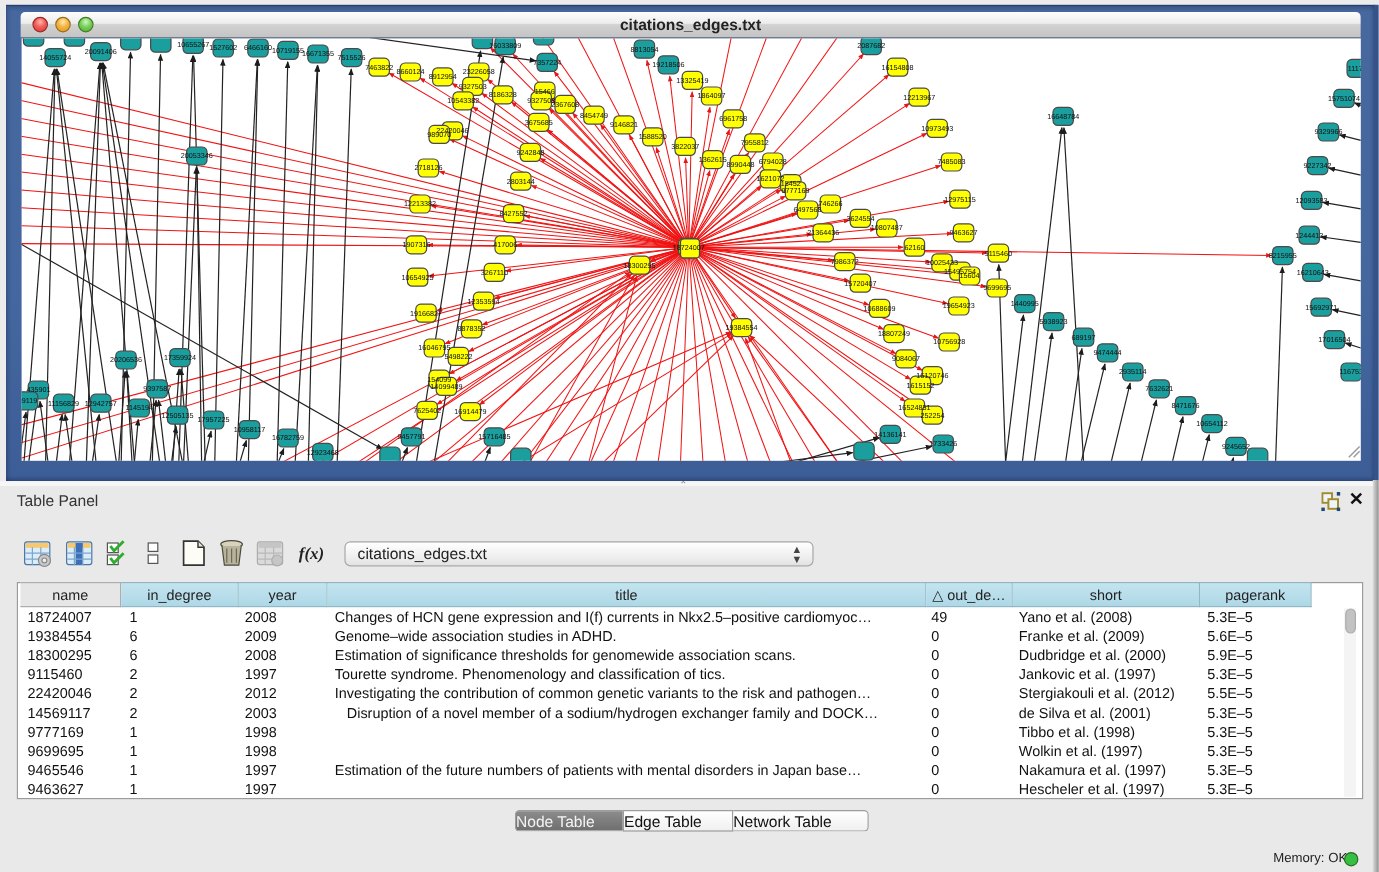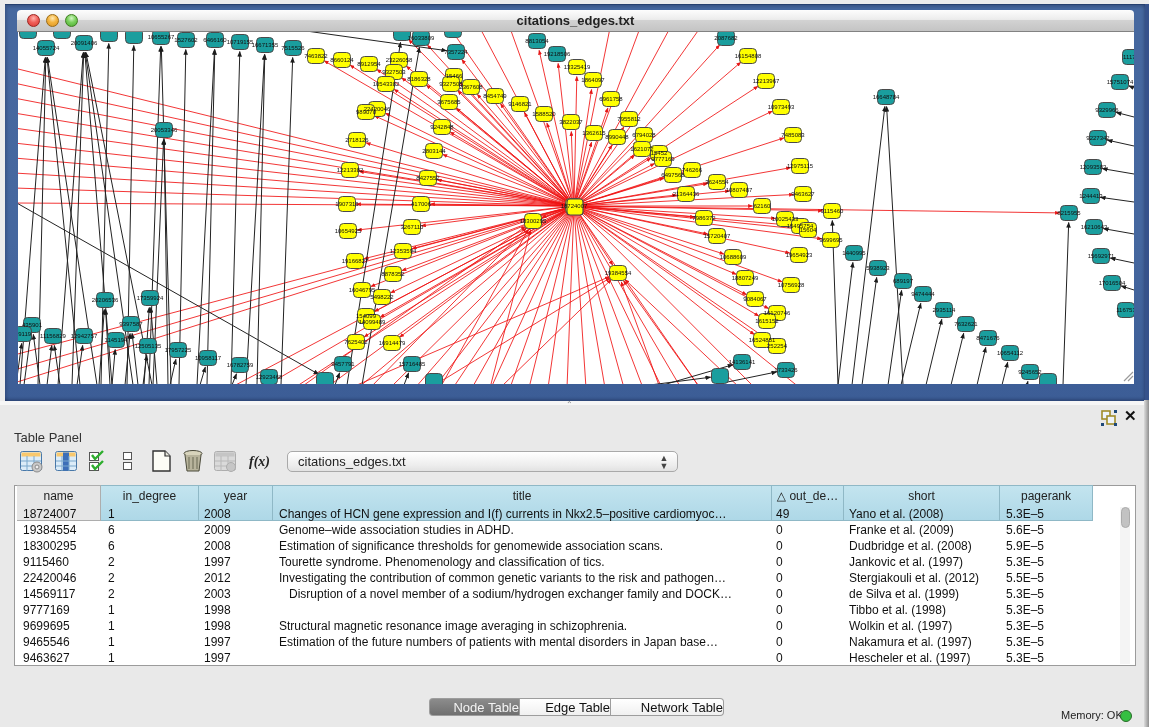--- a/index.html
+++ b/index.html
@@ -10,34 +10,34 @@
 #titlebar{left:17px;top:10px;width:1117px;height:22px;border-radius:4px 4px 0 0;background:linear-gradient(180deg,#fdfdfd 0%,#ececec 45%,#d2d2d2 50%,#c4c4c4 100%);border-bottom:1px solid #828282}
 #title{left:17px;top:13px;width:1117px;text-align:center;font-size:13px;font-weight:bold;color:#222}
 .tl{top:14px;width:13px;height:13px;border-radius:50%}
 #tl1{left:27px;background:radial-gradient(circle at 50% 30%,#ffb3ad 0%,#f0605a 45%,#d93831 100%);border:1px solid #9c2420}
 #tl2{left:46px;background:radial-gradient(circle at 50% 30%,#ffe9b3 0%,#f3b43f 45%,#dd9522 100%);border:1px solid #9a6a14}
 #tl3{left:65px;background:radial-gradient(circle at 50% 30%,#d2f5c4 0%,#79d05c 45%,#4cab31 100%);border:1px solid #3f7d20}
 
 #redge{left:1145px;top:4px;width:4px;height:396px;background:#36528b}
 
 #panel{left:0;top:401px;width:1149px;height:326px;background:#e9e9e9;border-top:4px solid #f6f6f6}
-#ptitle{left:14px;top:430px;font-size:13px;color:#333}
+#ptitle{left:14px;top:410px;font-size:13px;color:#333}
 #pfloat{left:1101px;top:410px;width:16px;height:16px}
 #px{left:1124px;top:407px;font-size:15px;font-weight:bold;color:#111}
 #combo{left:287px;top:451px;width:391px;height:21px;border:1px solid #a9a9a9;border-radius:5px;background:linear-gradient(180deg,#ffffff,#ededed 70%,#e2e2e2);font-size:13px;color:#222;line-height:19px;padding-left:10px}
 #steppers{left:655px;top:451px;width:18px;height:21px;font-size:9px;color:#444;text-align:center;line-height:8px;padding-top:3px}
 
 #tbl{left:14px;top:485px;width:1122px;height:181px;background:#fff;border:1px solid #9b9b9b}
-.th{position:absolute;top:485px;height:36px;background:linear-gradient(180deg,#c3e4ef,#aed8e7);border:1px solid #8fb8c6;border-left:none;font-size:12px;color:#222;text-align:center;line-height:20px}
+.th{position:absolute;top:485px;height:21px;background:linear-gradient(180deg,#c3e4ef,#aed8e7);border:1px solid #8fb8c6;border-left:none;font-size:12px;color:#222;text-align:center;line-height:20px}
 .tr{position:absolute;left:0px;width:1100px;height:16px;font-size:12px;color:#111}
 .tr span{position:absolute;top:1px;white-space:nowrap}
 #sbar{left:1120px;top:507px;width:10px;height:157px;background:#f4f4f4}
 #sthumb{left:1121px;top:507px;width:9px;height:21px;border-radius:5px;background:#c2c2c2;border:1px solid #ababab}
 
-.seg{position:absolute;top:698px;height:18px;font-size:13px;text-align:right;line-height:17px;border:1px solid #9d9d9d}
+.seg{position:absolute;top:675px;height:18px;font-size:13px;text-align:left;line-height:17px;border:1px solid #9d9d9d}
 #seg1{left:429px;width:90px;border-radius:4px 0 0 4px;background:linear-gradient(180deg,#8c8c8c,#6f6f6f);color:#f4f4f4;border-right:none}
 #seg2{left:519px;width:92px;background:linear-gradient(180deg,#ffffff,#f0f0f0);color:#111}
 #seg3{left:611px;width:113px;border-radius:0 4px 4px 0;background:linear-gradient(180deg,#ffffff,#f0f0f0);color:#111;border-left:none}
 #mem{left:1061px;top:709px;font-size:11px;color:#222}
 #dot{left:1120px;top:710px;width:12px;height:12px;border-radius:50%;background:#35c042;border:1px solid #2a6b2a}
 #rgrey{left:1144px;top:400px;width:5px;height:327px;background:linear-gradient(90deg,#dcdcdc,#8f8f8f)}
 #chev{left:566px;top:400px;font-size:8px;color:#888}
 </style></head>
 <body>
 <div class="abs" id="frame"></div>
@@ -610,21 +610,21 @@
     <span style="left:776px">0</span>
     <span style="left:849px">Franke et al. (2009)</span>
     <span style="left:1006px">5.6E–5</span>
   </div>
 <div class="tr" style="top:538px">
     <span style="left:23px">18300295</span>
     <span style="left:108px">6</span>
     <span style="left:204px">2008</span>
     <span style="left:279px">Estimation of significance thresholds for genomewide association scans.</span>
     <span style="left:776px">0</span>
-    <span style="left:849px">Dudbridge et al. (2008)</span>
+    <span style="left:849px">Dudbridge et al. (2000)</span>
     <span style="left:1006px">5.9E–5</span>
   </div>
 <div class="tr" style="top:554px">
     <span style="left:23px">9115460</span>
     <span style="left:108px">2</span>
     <span style="left:204px">1997</span>
     <span style="left:279px">Tourette syndrome. Phenomenology and classification of tics.</span>
     <span style="left:776px">0</span>
     <span style="left:849px">Jankovic et al. (1997)</span>
     <span style="left:1006px">5.3E–5</span>
@@ -637,36 +637,35 @@
     <span style="left:776px">0</span>
     <span style="left:849px">Stergiakouli et al. (2012)</span>
     <span style="left:1006px">5.5E–5</span>
   </div>
 <div class="tr" style="top:586px">
     <span style="left:23px">14569117</span>
     <span style="left:108px">2</span>
     <span style="left:204px">2003</span>
     <span style="left:289px">Disruption of a novel member of a sodium/hydrogen exchanger family and DOCK…</span>
     <span style="left:776px">0</span>
-    <span style="left:849px">de Silva et al. (1999)</span>
+    <span style="left:849px">de Silva et al. (2001)</span>
     <span style="left:1006px">5.3E–5</span>
   </div>
 <div class="tr" style="top:602px">
     <span style="left:23px">9777169</span>
     <span style="left:108px">1</span>
     <span style="left:204px">1998</span>
     <span style="left:776px">0</span>
     <span style="left:849px">Tibbo et al. (1998)</span>
     <span style="left:1006px">5.3E–5</span>
   </div>
 <div class="tr" style="top:618px">
     <span style="left:23px">9699695</span>
     <span style="left:108px">1</span>
     <span style="left:204px">1998</span>
-    <span style="left:279px">Structural magnetic resonance image averaging in schizophrenia.</span>
     <span style="left:776px">0</span>
     <span style="left:849px">Wolkin et al. (1997)</span>
     <span style="left:1006px">5.3E–5</span>
   </div>
 <div class="tr" style="top:634px">
     <span style="left:23px">9465546</span>
     <span style="left:108px">1</span>
     <span style="left:204px">1997</span>
     <span style="left:279px">Estimation of the future numbers of patients with mental disorders in Japan base…</span>
     <span style="left:776px">0</span>

